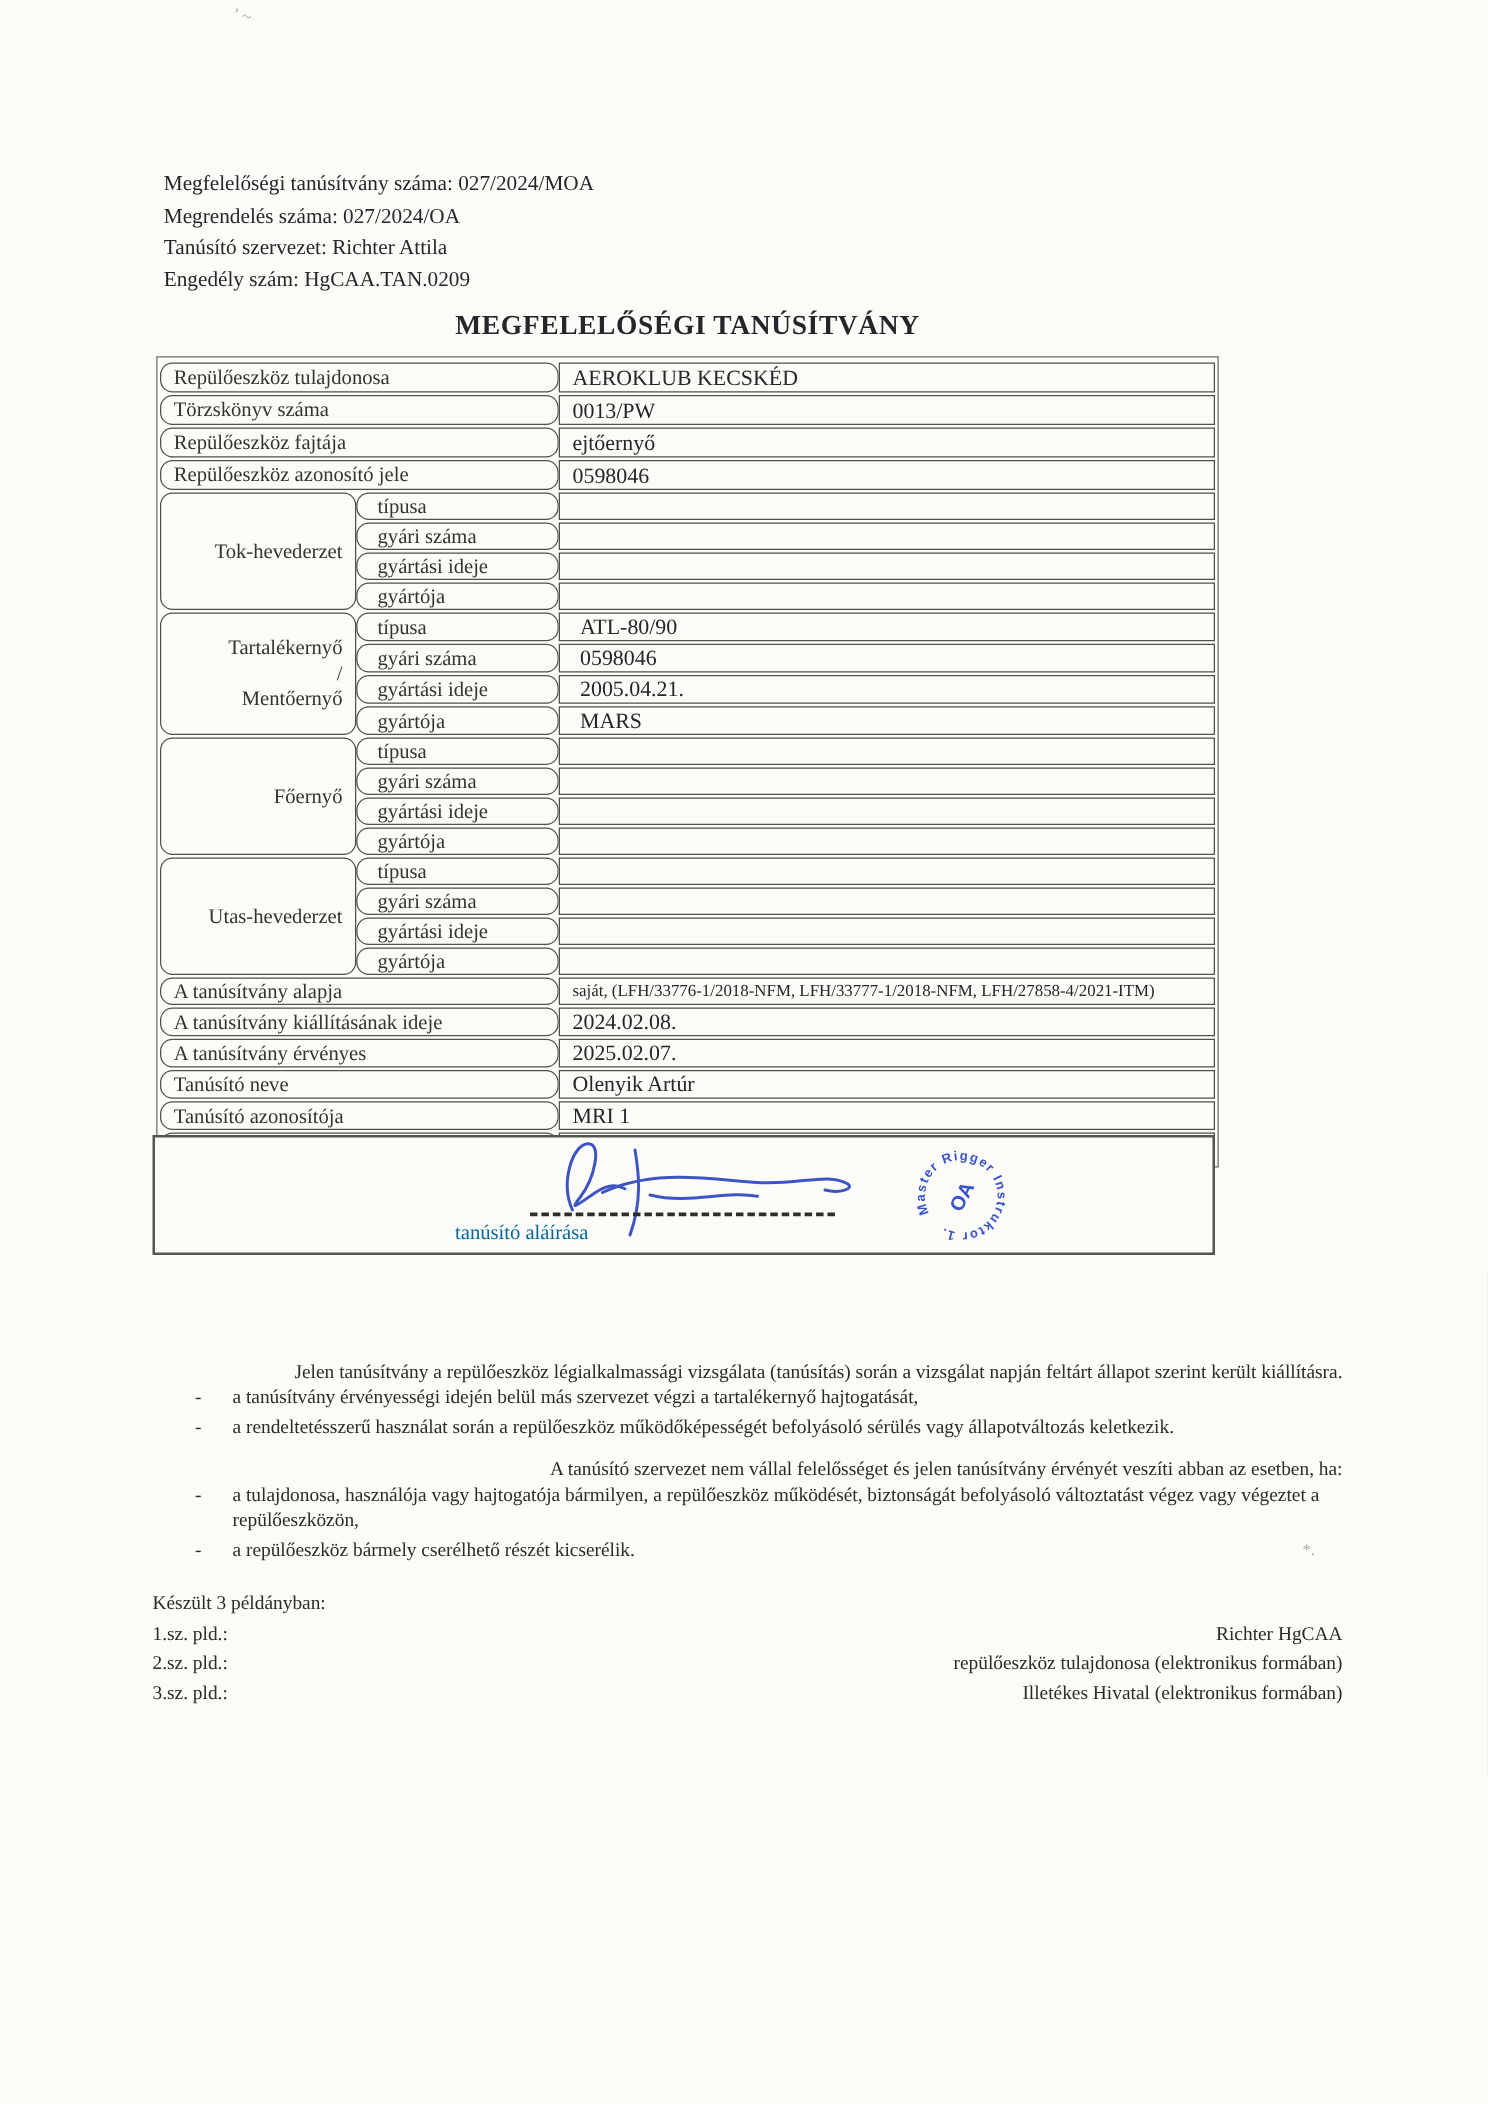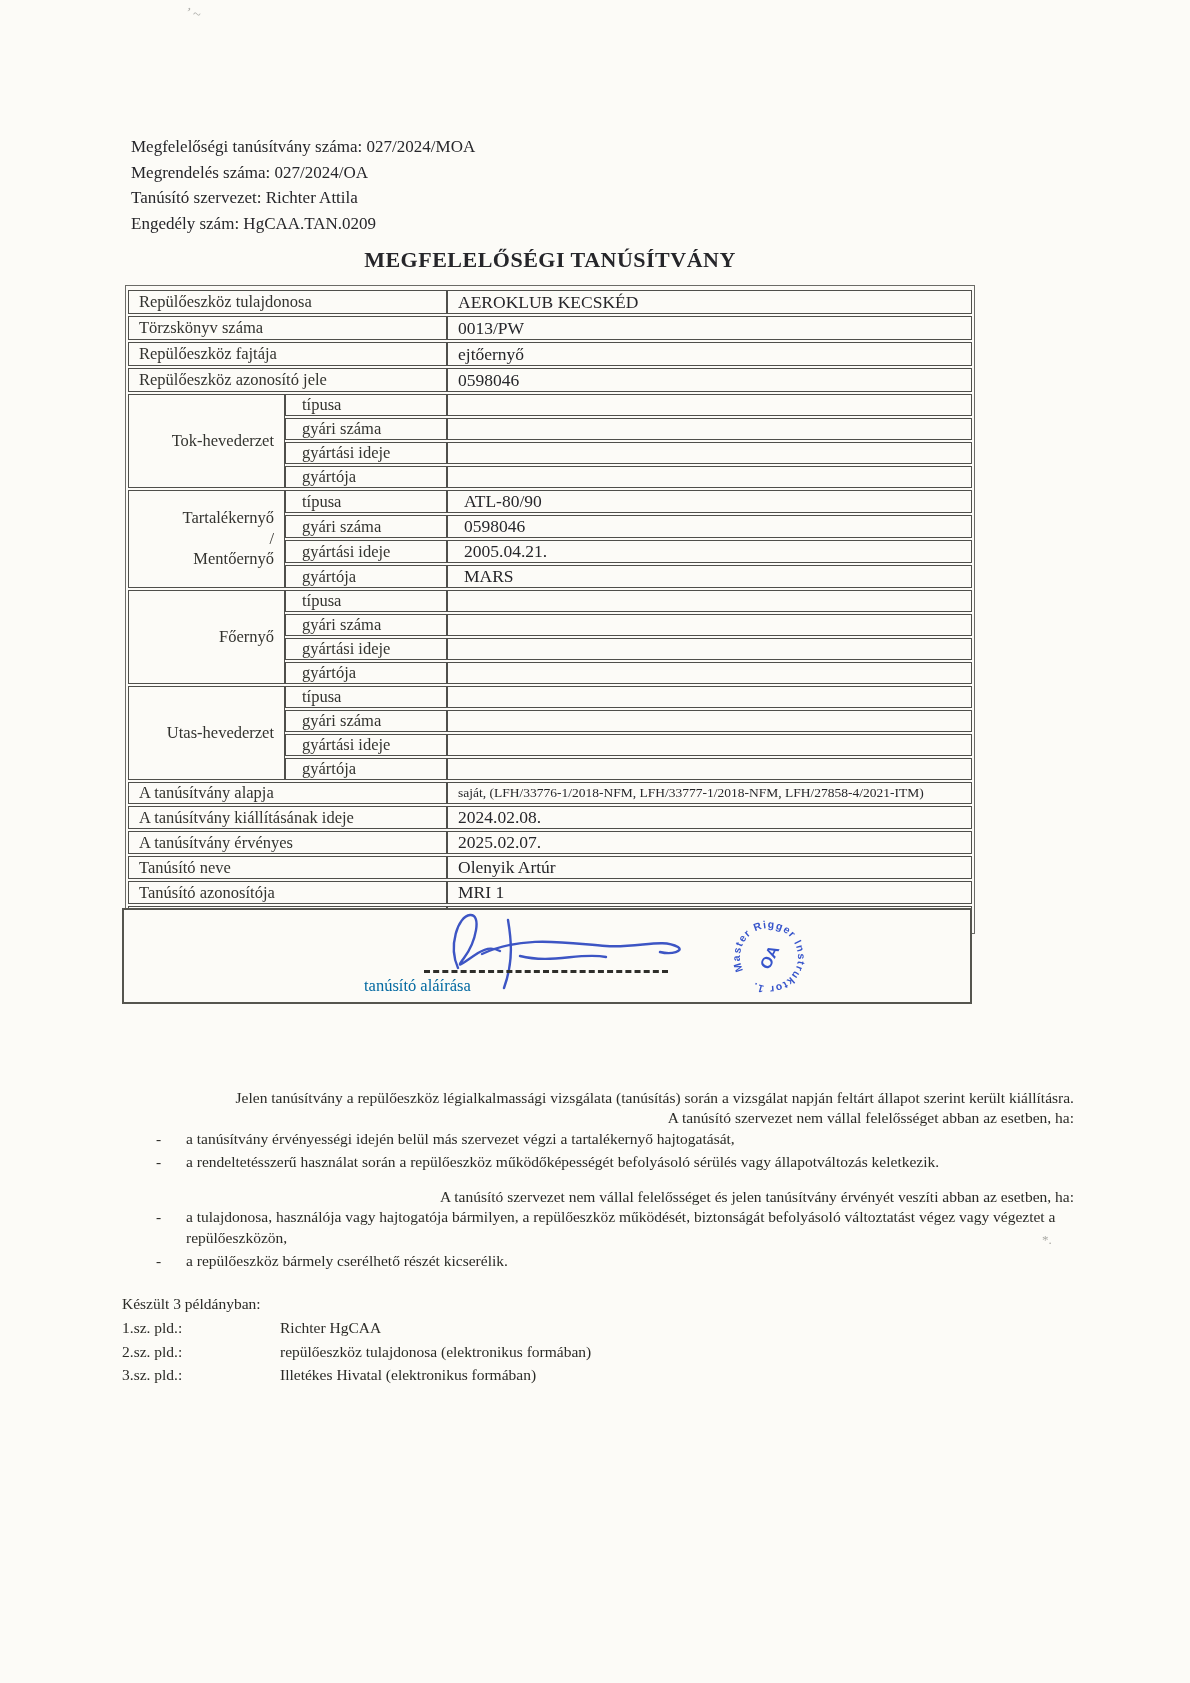--- a/index.html
+++ b/index.html
@@ -36,42 +36,42 @@
     padding:0 10px;
     background:#fcfbf7;
   }
   tr.row-top td{height:22px;}
   tr.row-grp td{height:19px;padding-left:16px;}
   tr.row-bot td{height:18px;}
   td.grp-name{text-align:center;line-height:1.25;padding:0 4px;}
   td.grp-name span{display:block;text-align:right;}
   td.val{font-size:17.5px;}
   td.val-small{font-size:13.5px;padding-left:28px;}
-  td.lbl{color:#33332f;}
+  td.lbl{color:#33332f;border-radius:10px;}
 
   .sig-box{
     position:absolute;left:122px;top:908px;width:846px;height:92px;
     border:2px solid #55554f;
     background:#fcfbf7;
   }
   .sig-ink{position:absolute;left:300px;top:-12px;}
   .sig-dash{position:absolute;left:300px;top:60px;width:244px;border-top:3px dashed #2e2e2a;}
   .sig-caption{position:absolute;left:240px;top:66px;width:360px;font-size:16.5px;color:#0369a1;}
   .stamp{position:absolute;left:602px;top:4px;width:86px;height:86px;transform:rotate(-28deg);opacity:.92;}
 
   .body-text{position:absolute;left:122px;top:1088px;width:952px;font-size:15.5px;line-height:1.32;color:#2b2b27;}
   .body-text p{margin:0;text-align:right;}
   .p-first{margin-bottom:24px;}
   .sec-intro{margin-bottom:3px;}
   ul.dash-list{list-style:none;margin:0 0 14px 0;padding:0;}
   ul.dash-list li{position:relative;padding-left:64px;margin-bottom:3px;}
   ul.dash-list li::before{content:"-";position:absolute;left:34px;top:0;}
   .copies{margin-top:22px;}
   .copies-title{margin-bottom:4px;}
-  .copy-row{display:flex;margin-bottom:3px;}
+  .copy-row{display:flex;margin-bottom:3px;justify-content:space-between;}
   .copy-label{width:158px;flex:0 0 158px;}
 </style>
 </head>
 <body>
 
 <div class="page">
 
   <div class="scan-speck">’ ~</div>
   <div class="scan-speck2">*.</div>
 
@@ -236,21 +236,20 @@
       <text font-size="10.5" font-weight="bold" fill="#2747c8" letter-spacing="1.2" font-family="Liberation Sans, sans-serif">
         <textPath href="#ring">Master Rigger  Instruktor 1.</textPath>
       </text>
       <text x="43" y="49" text-anchor="middle" font-size="16" font-weight="bold" fill="#2747c8" font-family="Liberation Sans, sans-serif" transform="rotate(-35 43 43)">OA</text>
     </svg>
   </div>
 
   <div class="body-text">
     <p class="p-first">Jelen tanúsítvány a repülőeszköz légialkalmassági vizsgálata (tanúsítás) során a vizsgálat napján feltárt állapot szerint került kiállításra.</p>
 
-    <p class="sec-intro">A tanúsító szervezet nem vállal felelősséget abban az esetben, ha:</p>
     <ul class="dash-list">
       <li>a tanúsítvány érvényességi idején belül más szervezet végzi a tartalékernyő hajtogatását,</li>
       <li>a rendeltetésszerű használat során a repülőeszköz működőképességét befolyásoló sérülés vagy állapotváltozás keletkezik.</li>
     </ul>
 
     <p class="sec-intro">A tanúsító szervezet nem vállal felelősséget és jelen tanúsítvány érvényét veszíti abban az esetben, ha:</p>
     <ul class="dash-list">
       <li>a tulajdonosa, használója vagy hajtogatója bármilyen, a repülőeszköz működését, biztonságát befolyásoló változtatást végez vagy végeztet a repülőeszközön,</li>
       <li>a repülőeszköz bármely cserélhető részét kicserélik.</li>
     </ul>

